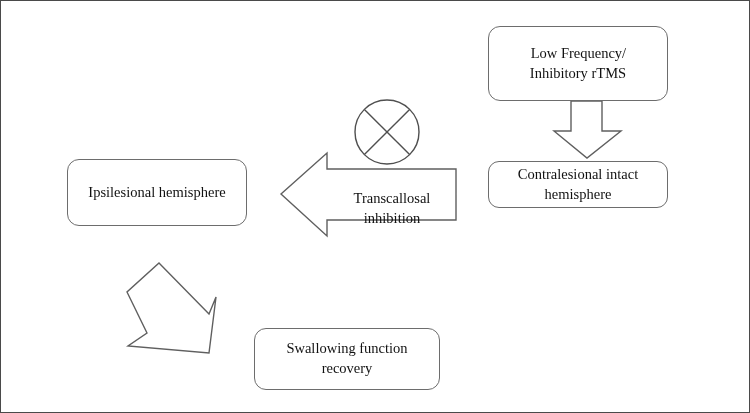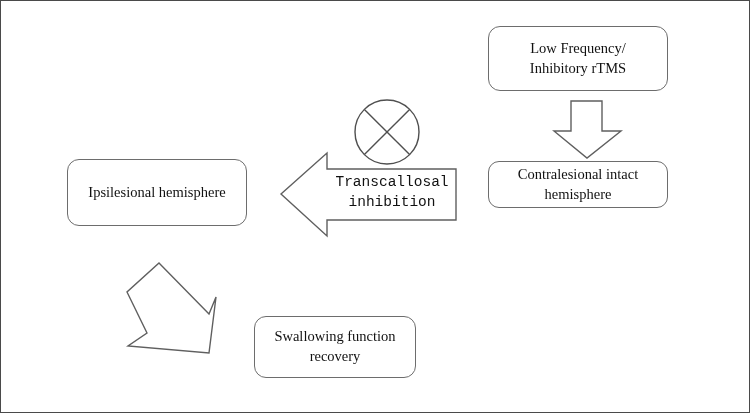--- a/index.html
+++ b/index.html
@@ -74,27 +74,27 @@
 
     <g>
       <circle class="block-sym" cx="386" cy="131" r="32"></circle>
       <line class="block-sym" x1="363.4" y1="108.4" x2="408.6" y2="153.6"></line>
       <line class="block-sym" x1="408.6" y1="108.4" x2="363.4" y2="153.6"></line>
     </g>
 
     <polygon class="arrow-shape" points="158,262 208,313 215,296 208,352 127,345 146,332 126,291"></polygon>
   </svg>
 
-  <div class="node" style="left:487px; top:25px; width:180px; height:65px;">Low Frequency/
+  <div class="node" style="left:487px; top:25px; width:180px; height:75px;text-align:right;">Low Frequency/
 Inhibitory rTMS</div>
 
   <div class="node" style="left:487px; top:160px; width:180px; height:47px;border-radius:11px;">Contralesional intact
 hemisphere</div>
 
   <div class="node" style="left:66px; top:158px; width:180px; height:67px;">Ipsilesional hemisphere</div>
 
-  <div class="node" style="left:253px; top:315px; width:162px; height:62px;">Swallowing function
+  <div class="node" style="left:253px; top:327px; width:186px; height:62px;">Swallowing function
 recovery</div>
 
-  <div class="arrow-label" style="left:330px; top:172px; width:122px;font-family:Liberation Mono, monospace;">Transcallosal
+  <div class="arrow-label" style="left:330px; top:188px; width:122px;">Transcallosal
 inhibition</div>
 
 </div>
 
 </body></html>

